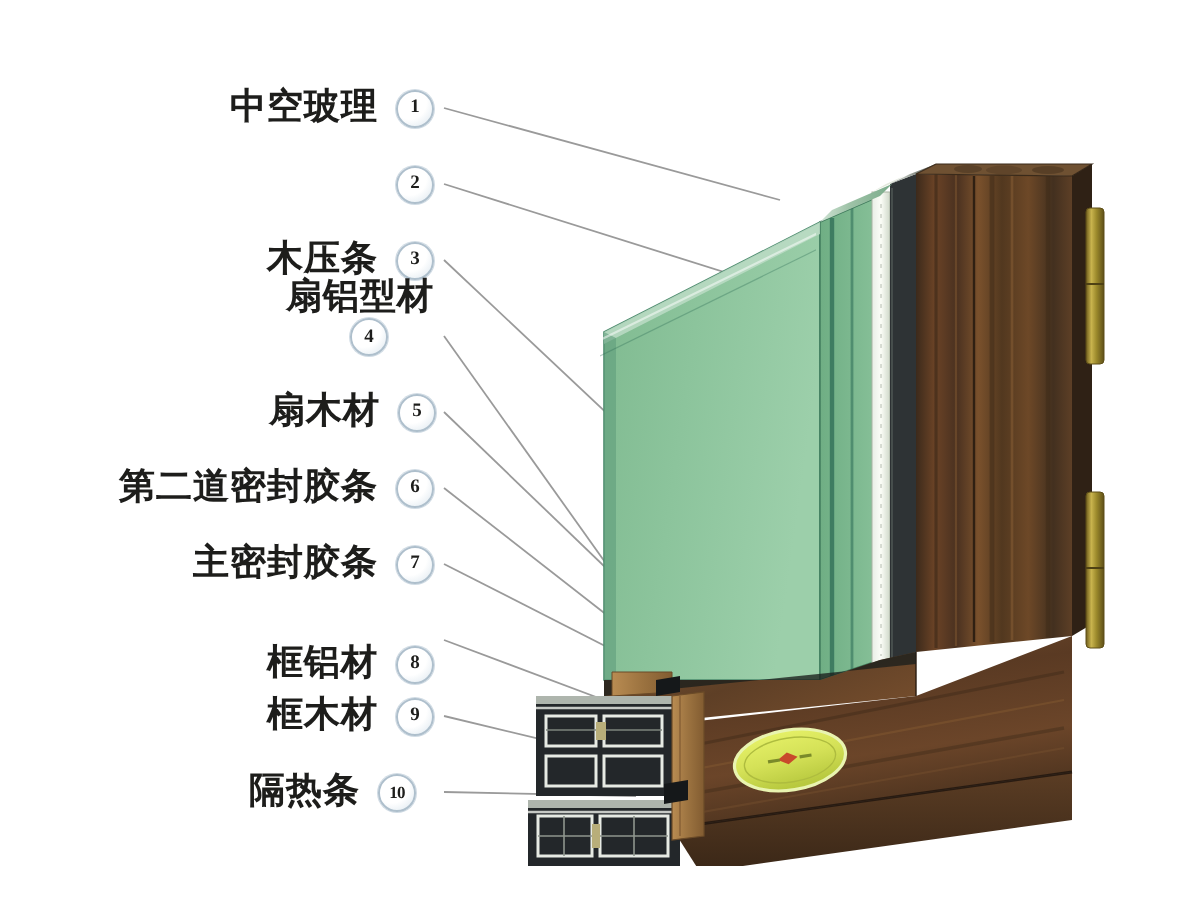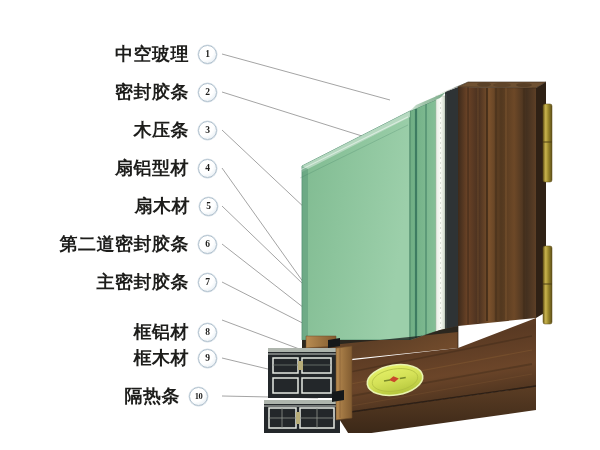--- a/index.html
+++ b/index.html
@@ -301,28 +301,27 @@
       </g>
     </g>
   </svg>
 
   <div id="label-column">
       <div class="label-row" style="right: 383px; top: 44px;">
         <span class="label-text">中空玻理</span>
         <span class="num-circle">1</span>
       </div>
       <div class="label-row" style="right: 383px; top: 82px;">
-        <span class="label-text">密封胶条</span>
         <span class="num-circle">2</span>
       </div>
       <div class="label-row" style="right: 383px; top: 120px; text-align: center;">
         <span class="label-text">木压条</span>
         <span class="num-circle">3</span>
       </div>
-      <div class="label-row" style="right: 383px; top: 158px;">
+      <div class="label-row" style="right: 383px; top: 158px; flex-direction: column;">
         <span class="label-text">扇铝型材</span>
         <span class="num-circle">4</span>
       </div>
       <div class="label-row" style="right: 382px; top: 196px; justify-content: space-between;">
         <span class="label-text">扇木材</span>
         <span class="num-circle">5</span>
       </div>
       <div class="label-row" style="right: 383px; top: 234px;">
         <span class="label-text">第二道密封胶条</span>
         <span class="num-circle">6</span>

